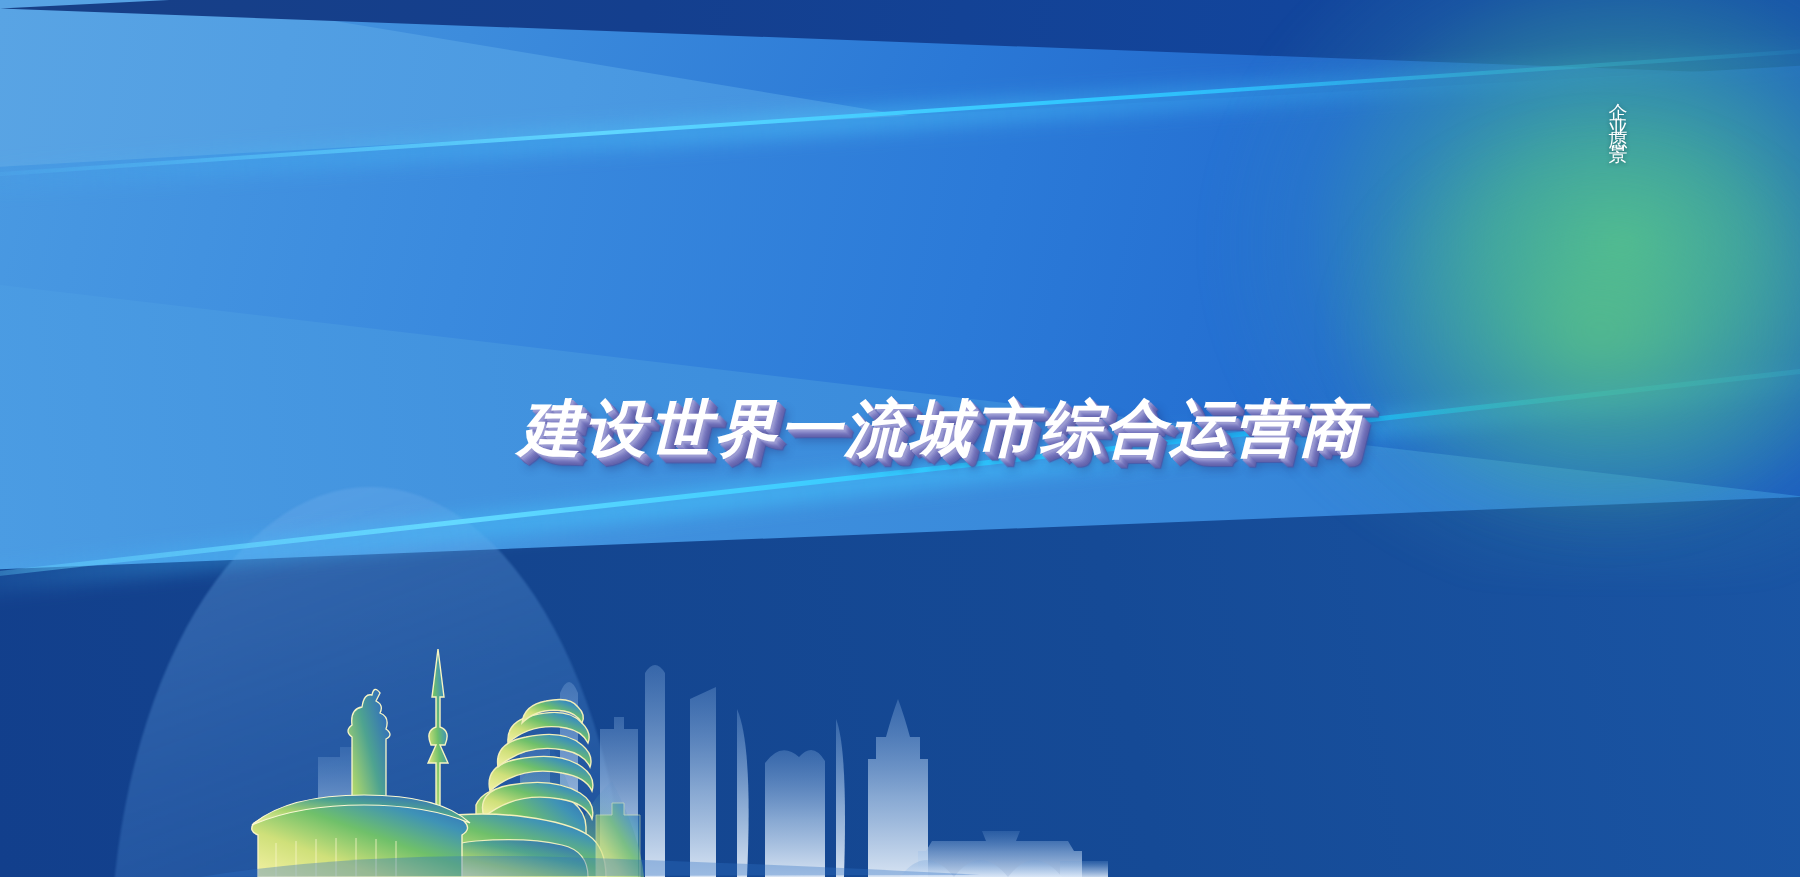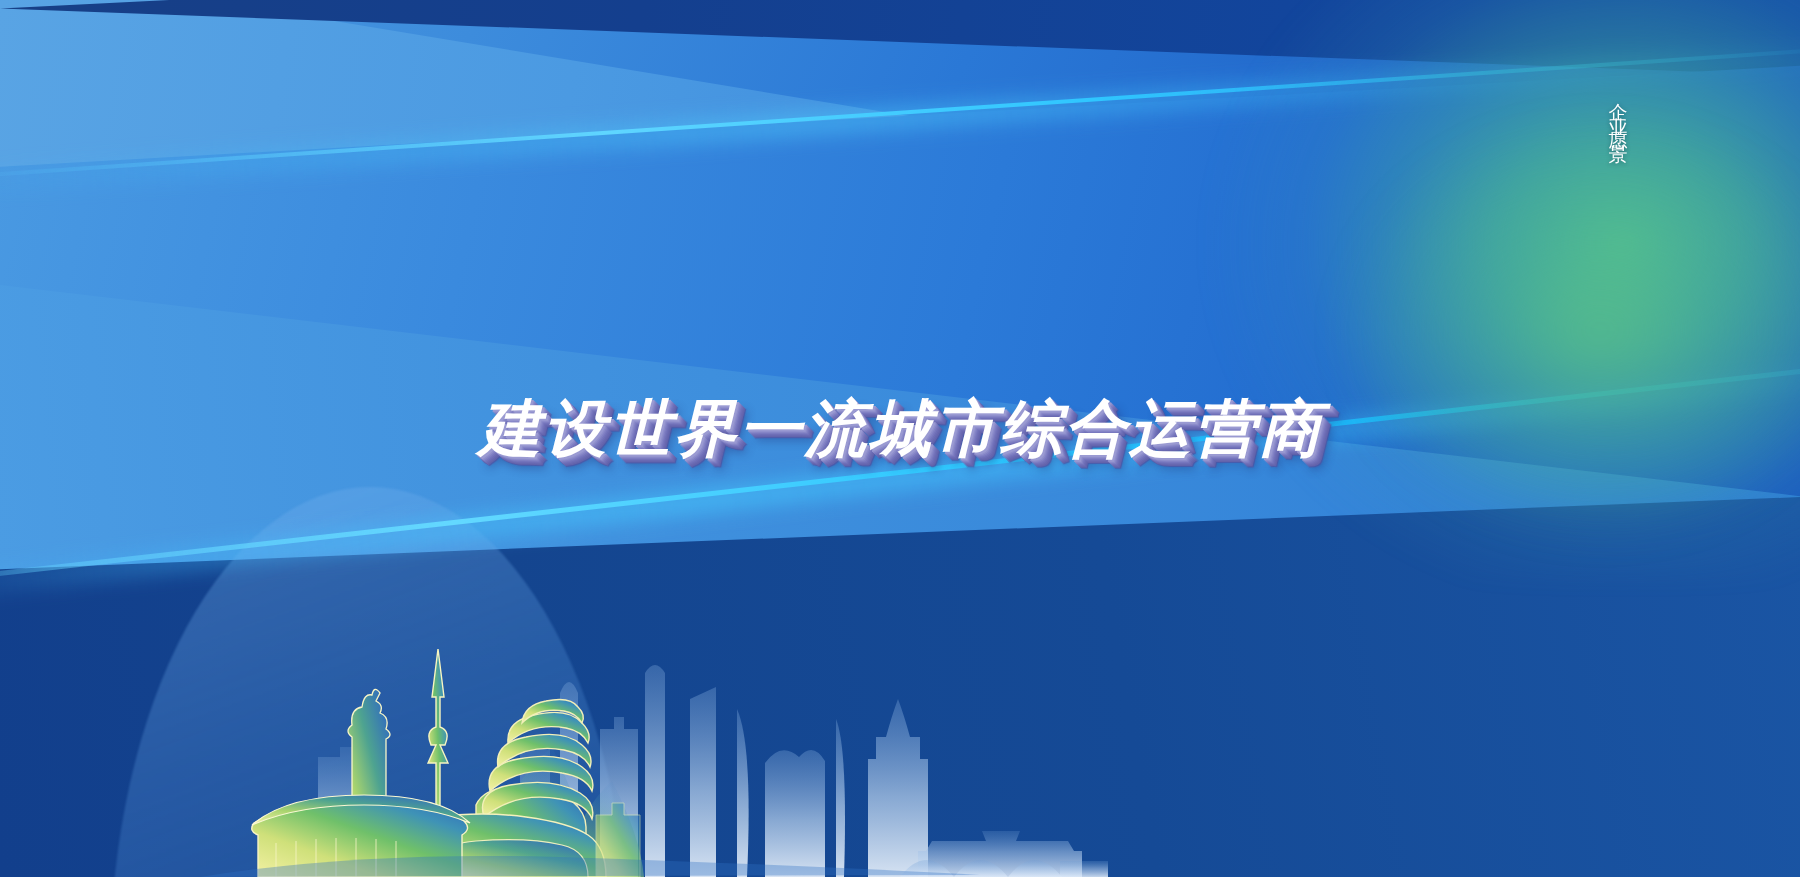--- a/index.html
+++ b/index.html
@@ -131,21 +131,21 @@
     color:#ffffff;
     font-family:"DejaVu Sans","Liberation Sans",sans-serif;
     text-shadow:0 1px 4px rgba(0,40,60,.45);
     line-height:1;
     z-index:30;
   }
 
   
   .title {
     position:absolute;
-    left:479px; top:387px;
+    left:519px; top:387px;
     font-size:62px;
     font-weight:bold;
     font-style:italic;
     letter-spacing:3px;
     color:#ffffff;
     white-space:nowrap;
     font-family:"DejaVu Sans","Liberation Sans",sans-serif;
     z-index:30;
     text-shadow:
        2px 2px 0 #9a9ad2,

